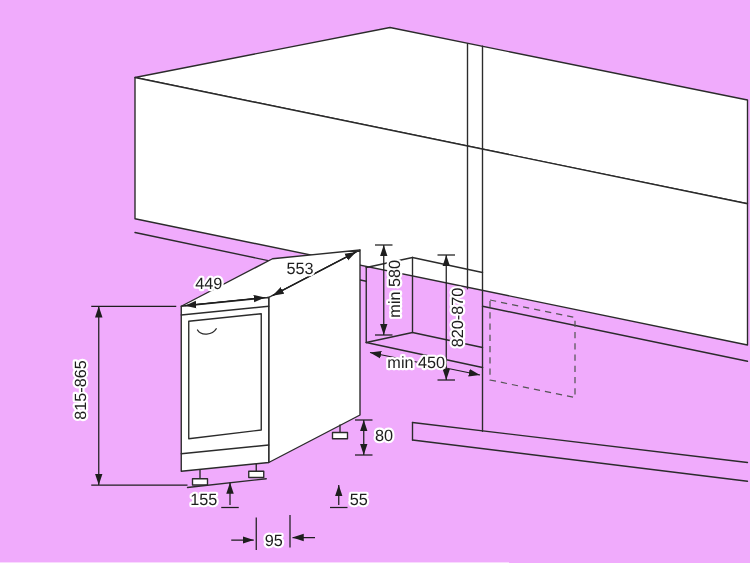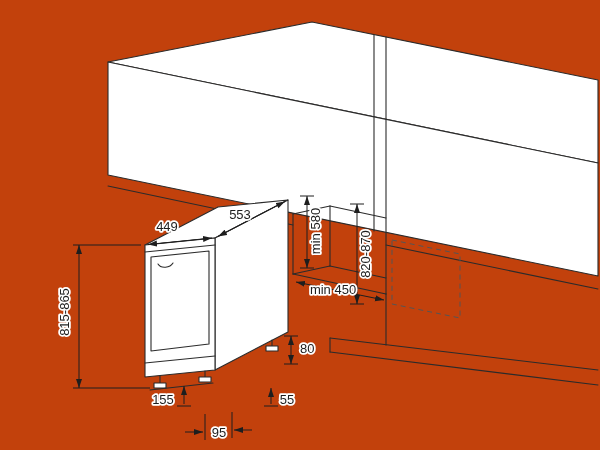--- a/index.html
+++ b/index.html
@@ -1,16 +1,16 @@
 <!DOCTYPE html>
 <html><head>
 <meta charset="utf-8">
 <style>
   html,body{margin:0;padding:0;background:#ffffff;}
-  .stage{position:relative;width:600px;height:450px;background:#c2410c;overflow:hidden;
+  .stage{position:relative;width:600px;height:450px;background:#f0abfc;overflow:hidden;
          font-family:"Liberation Sans",sans-serif;}
   .ln{stroke:#2b2b2b;stroke-width:1.1;fill:none;stroke-linecap:round;stroke-linejoin:round;}
   .face{fill:#ffffff;}
   .dim{stroke:#1e1e1e;stroke-width:1;fill:none;}
   .dash{stroke:#555555;stroke-width:1;stroke-dasharray:5 4;fill:none;}
   .lbl{font:13px "Liberation Sans",sans-serif;fill:#1e1e1e;stroke:#ffffff;stroke-width:3.5px;
        paint-order:stroke;stroke-linejoin:round;}
 </style>
 </head>
 <body>

